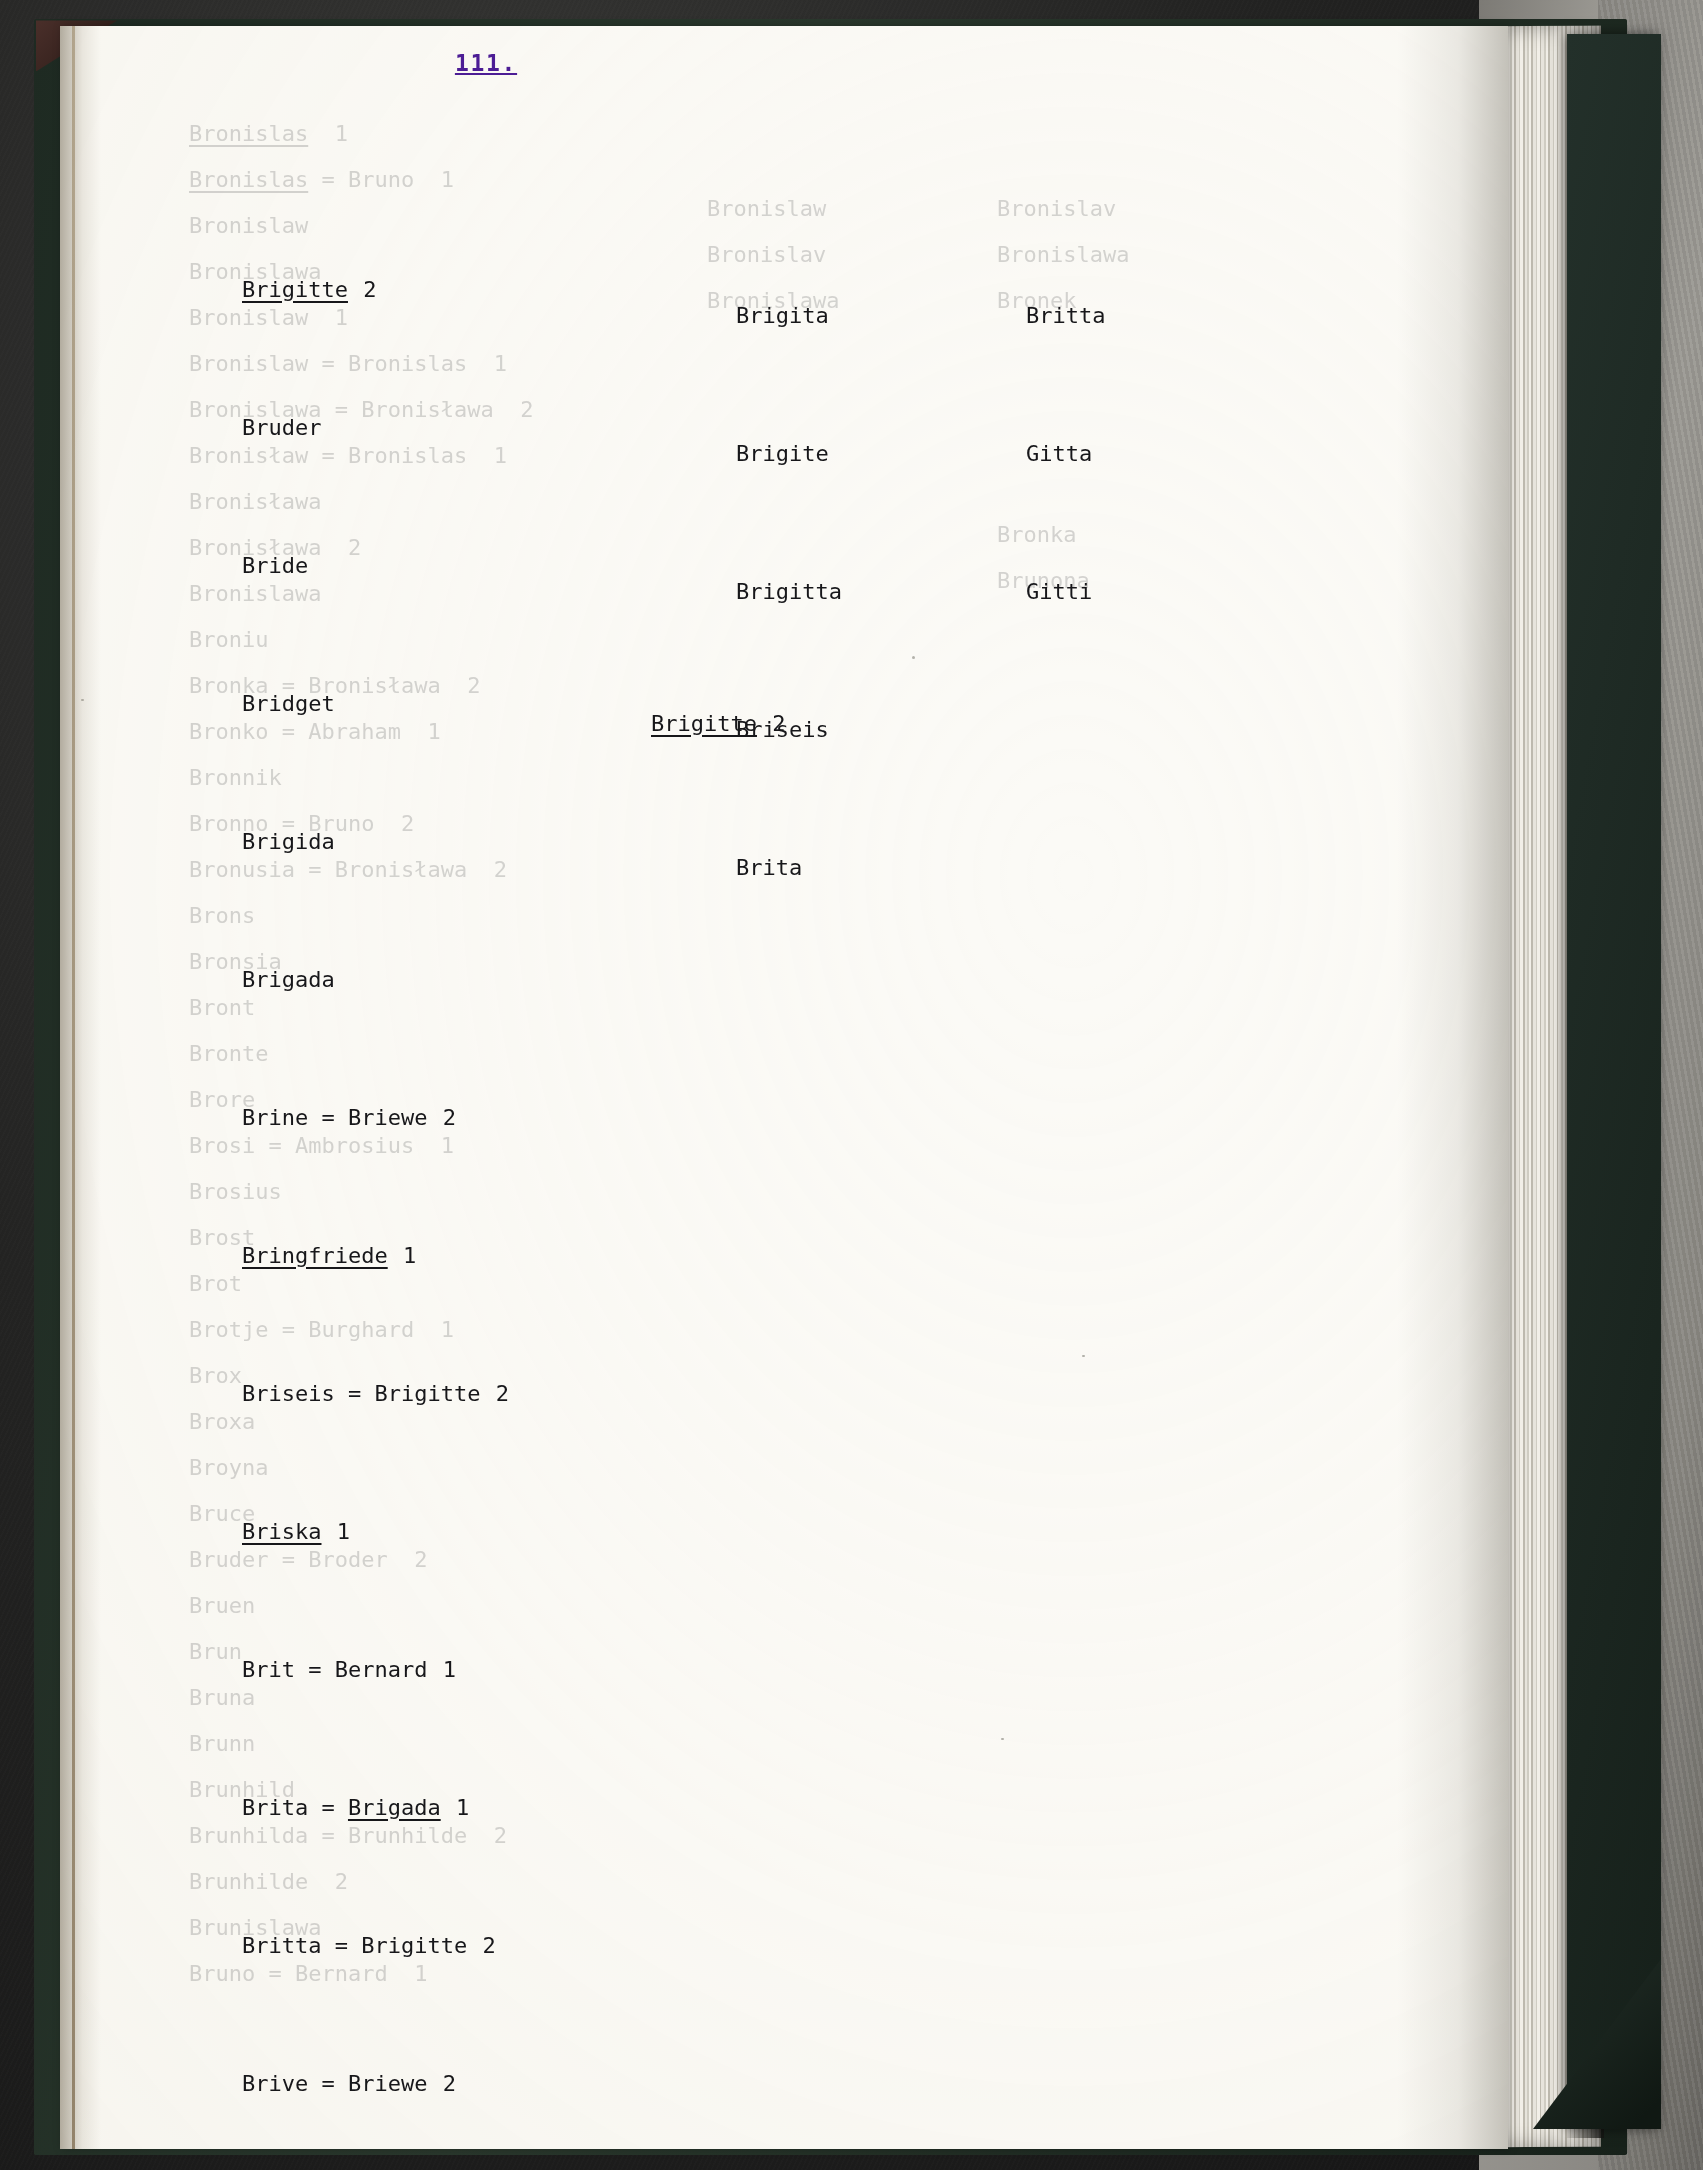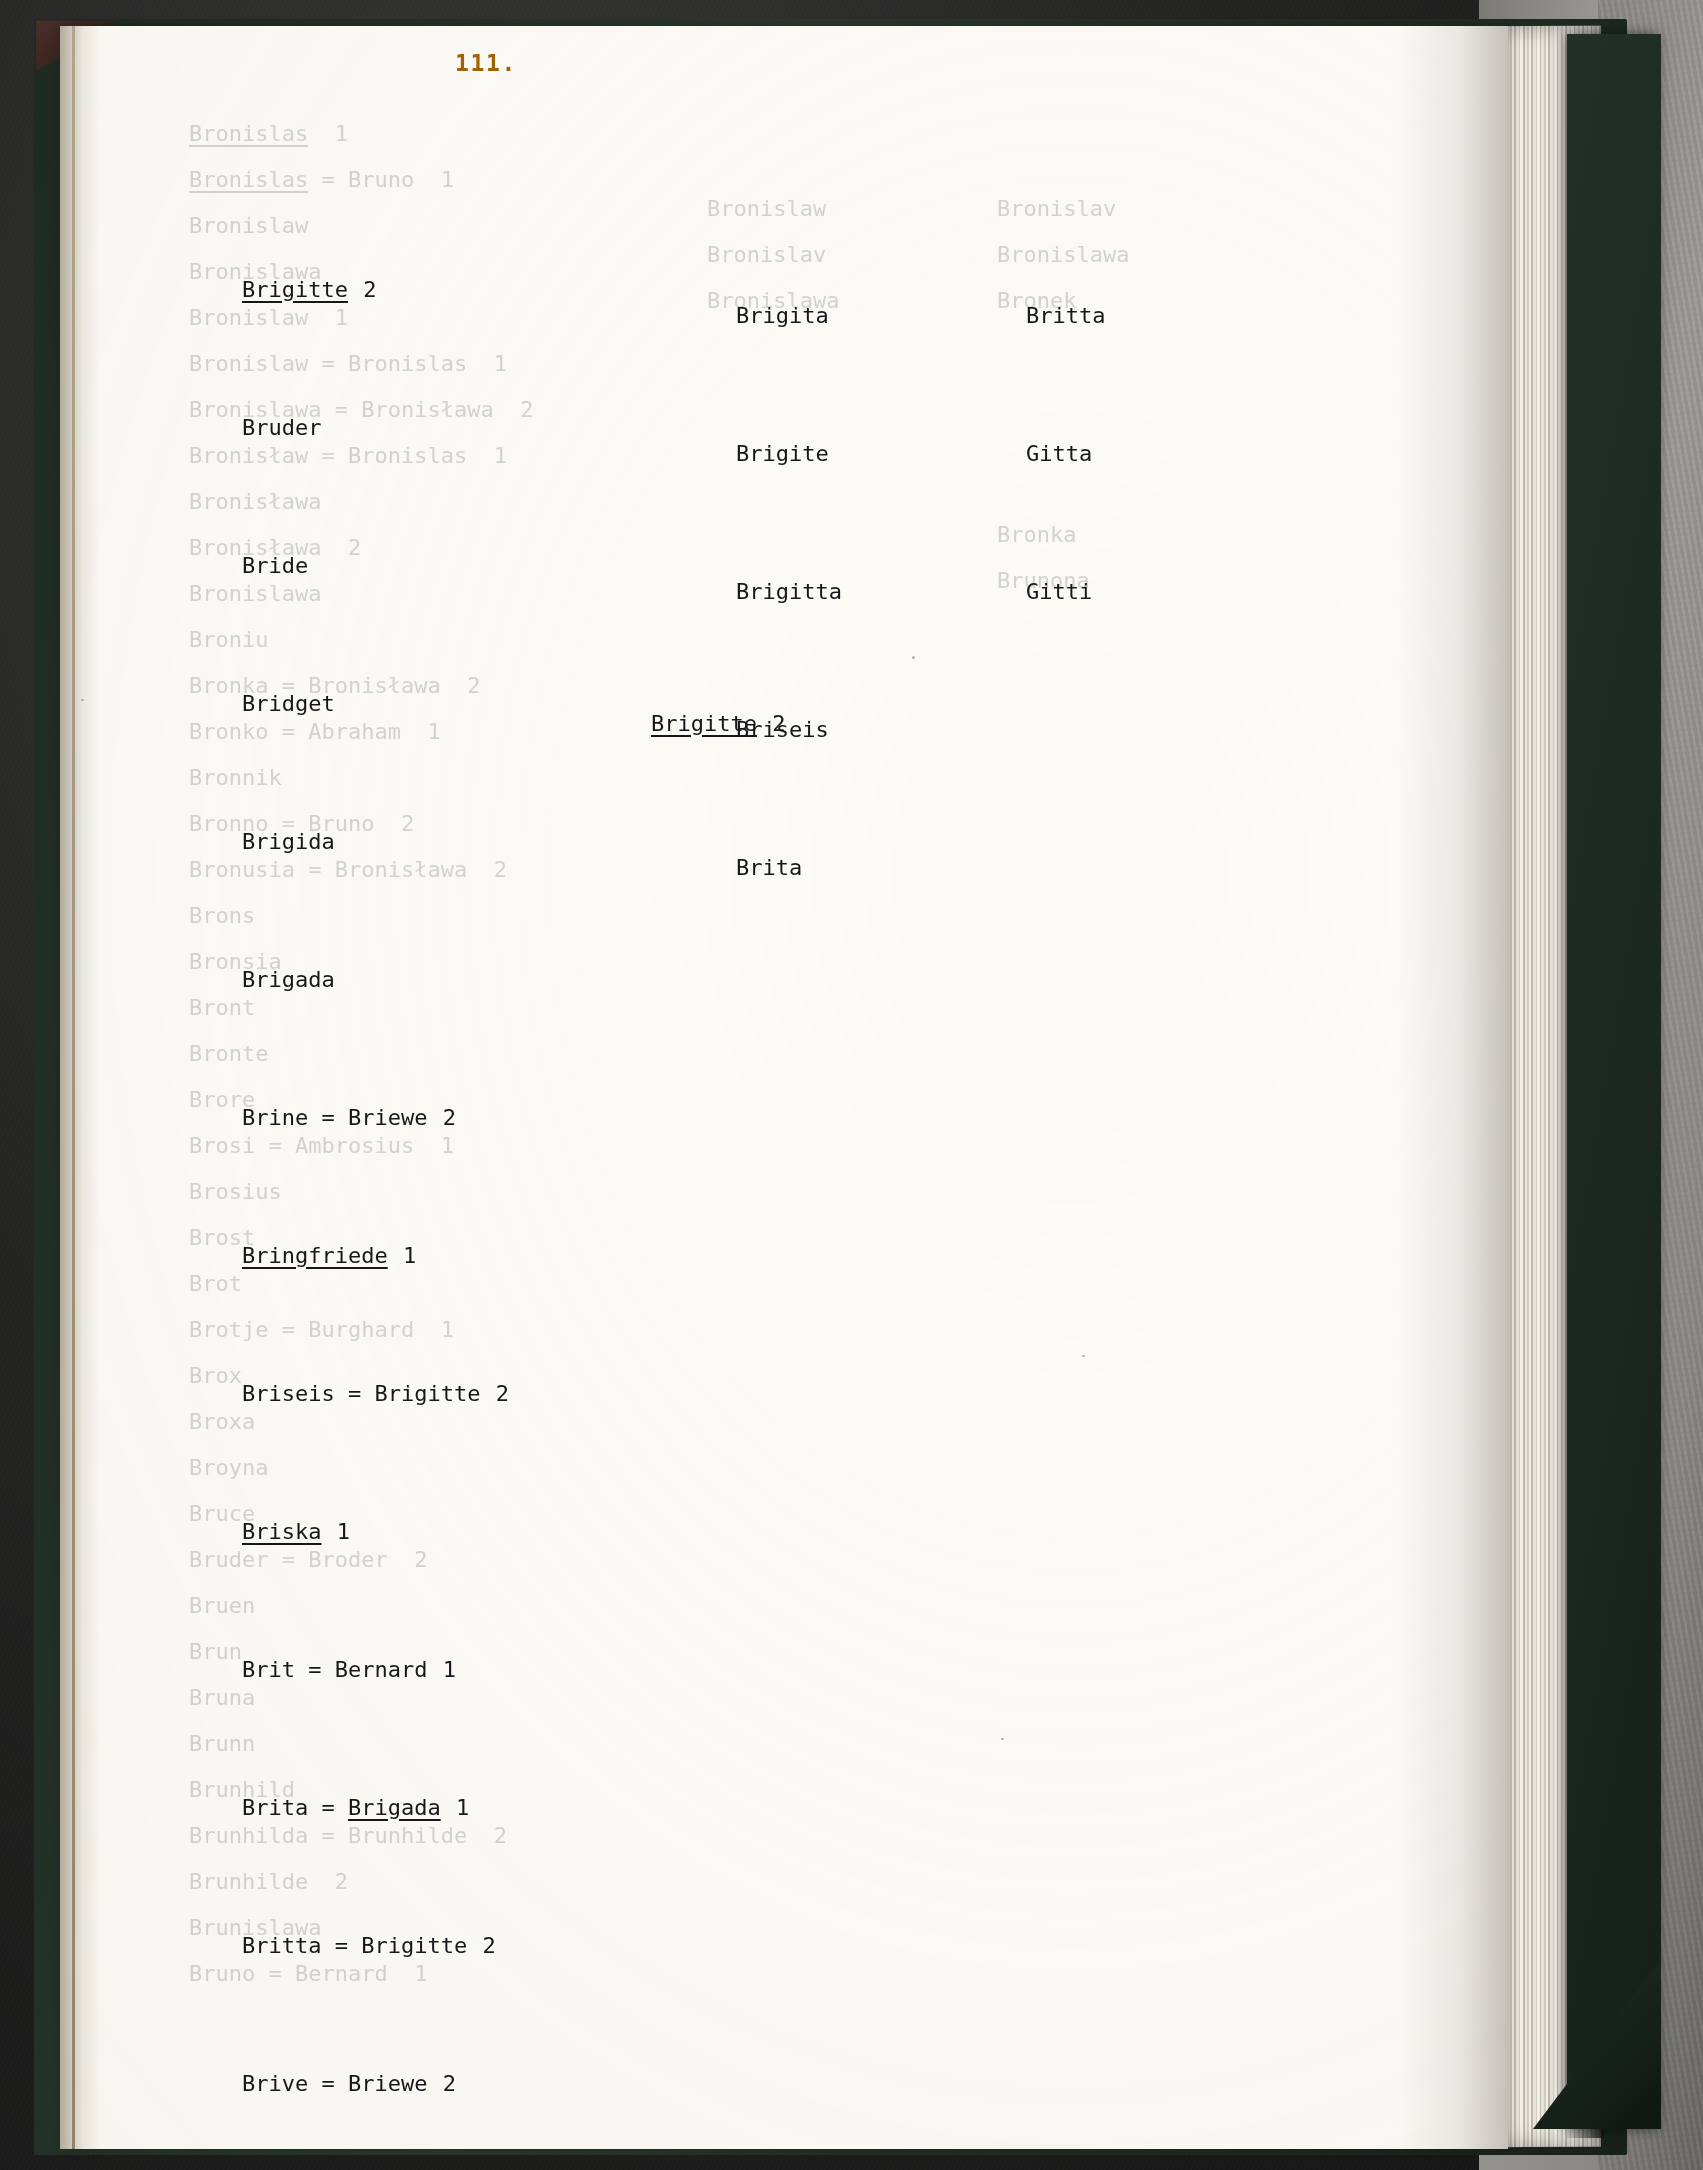--- a/index.html
+++ b/index.html
@@ -165,22 +165,23 @@
   
   .page-number {
     position: absolute;
     left: 0;
     top: 24px;
     width: 852px;
     text-align: center;
     font-family: "DejaVu Sans Mono", monospace;
     font-size: 23px;
     letter-spacing: 1.7px;
-    color: #a16207;
+    color: #4c1d95;
     font-weight: 600;
+    text-decoration: underline;
   }
 
   .content {
     position: absolute;
     left: 0;
     top: 0;
     width: 1448px;
     height: 2123px;
     margin-left: 29px;
   }

